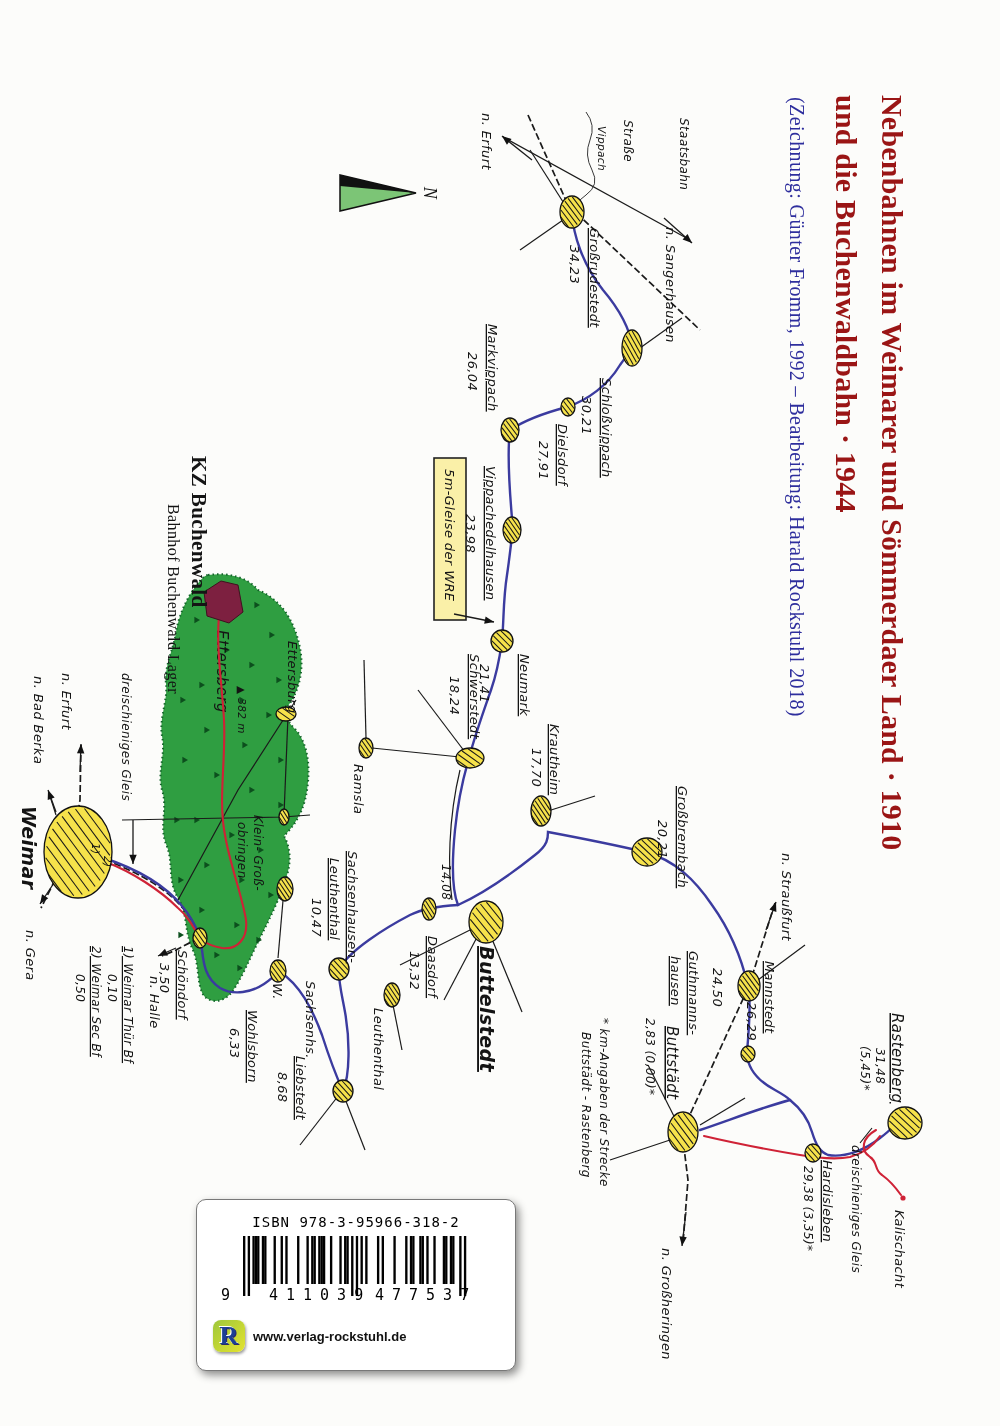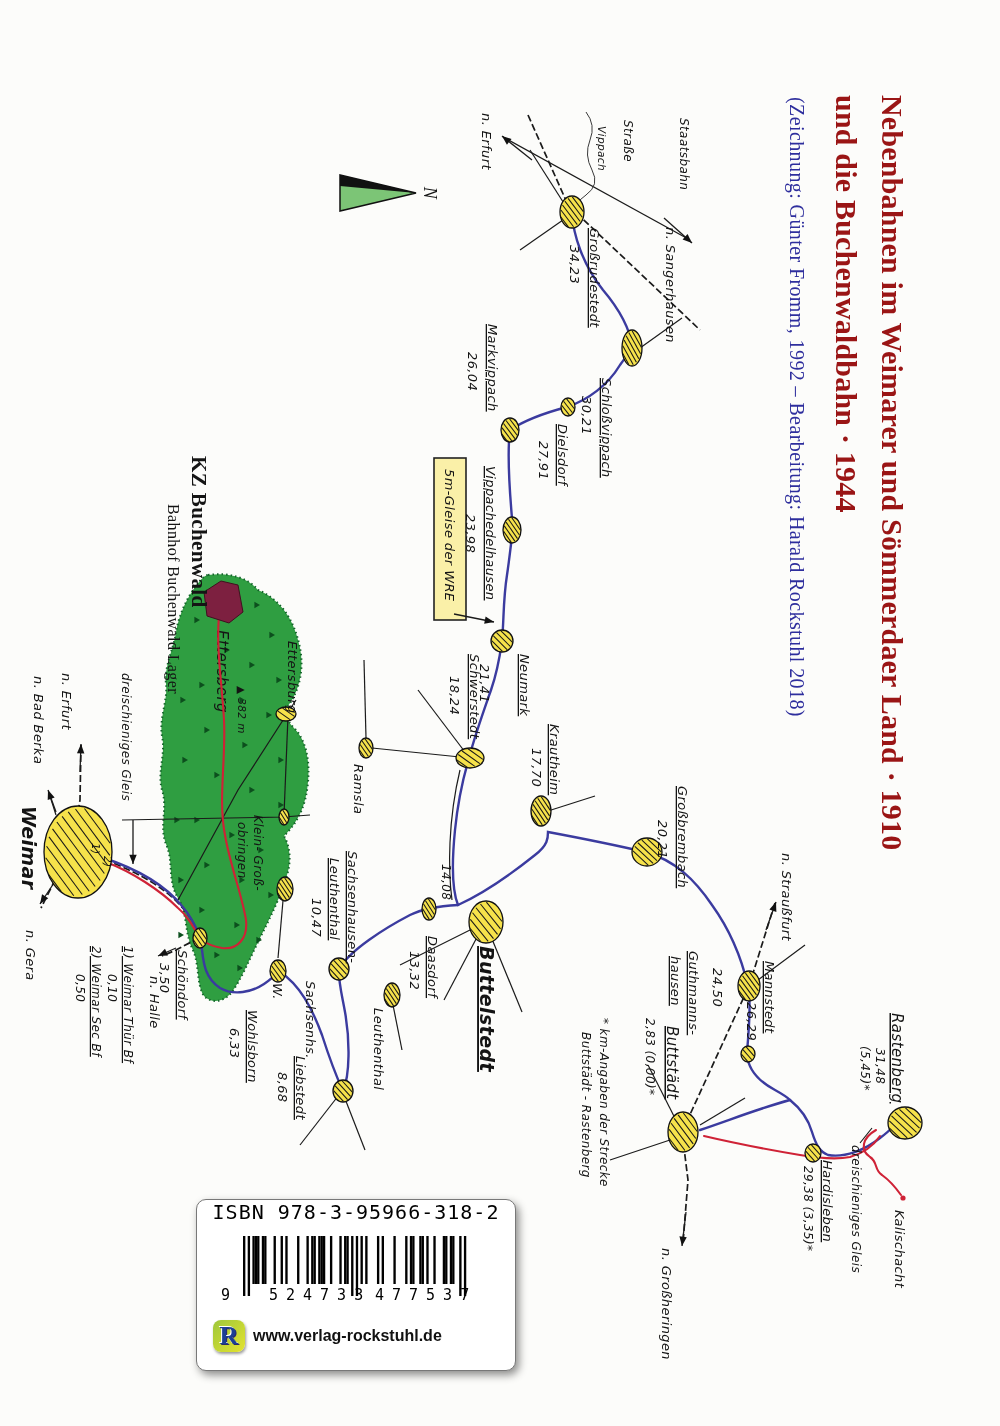--- a/index.html
+++ b/index.html
@@ -21,33 +21,33 @@
   svg text.nord{font-family:"Liberation Serif",serif;font-size:18px;}
   .road{stroke:#1b1b1b;stroke-width:1.2;fill:none;}
   .rail{stroke:#1b1b1b;stroke-width:1.7;fill:none;stroke-dasharray:7 3;}
   .stream{stroke:#3a3a3a;stroke-width:1;fill:none;}
   .blue{stroke:#3b3b9f;stroke-width:2.4;fill:none;stroke-linecap:round;}
   .red{stroke:#cf2236;stroke-width:2.1;fill:none;stroke-linecap:round;}
   .stn{fill:#f6e24b;stroke:#111;stroke-width:1.3;}
   
   #isbn-card{position:absolute;left:196px;top:1199px;width:318px;height:170px;background:#fff;
              border:1px solid #787878;border-radius:10px;box-shadow:3px 4px 8px rgba(0,0,0,.45);}
-  #isbn-card .isbn-text{position:absolute;left:0;top:0;width:100%;text-align:center;
-             font-family:"DejaVu Sans Mono",monospace;font-size:20px;letter-spacing:1px;color:#000;}
+  #isbn-card .isbn-text{position:absolute;left:0;top:14px;width:100%;text-align:center;
+             font-family:"DejaVu Sans Mono",monospace;font-size:14px;letter-spacing:1px;color:#000;}
   #barcode{position:absolute;left:46px;top:36px;}
   .digits{position:absolute;top:86px;left:0;width:100%;height:18px;
           font-family:"DejaVu Sans Mono",monospace;font-size:15px;color:#000;}
   .digits span{position:absolute;}
   .d-lead{left:24px;} .d-g1{left:72px;letter-spacing:8px;} .d-g2{left:178px;letter-spacing:8px;}
   #brand{position:absolute;left:16px;top:118px;height:36px;display:flex;align-items:center;}
   #logo{width:32px;height:32px;border-radius:8px;background:linear-gradient(135deg,#9ec73b,#e4e32f);
         box-shadow:1px 2px 3px rgba(0,0,0,.4);display:flex;align-items:center;justify-content:center;
         font-family:"Liberation Serif",serif;font-weight:bold;font-size:26px;color:#1c3f93;
         text-shadow:-1px -1px 0 #fff,1px 1px 0 #2a2a6e;}
-  #url{margin-left:8px;font-family:"Liberation Sans",sans-serif;font-weight:bold;font-size:16px;color:#111;text-align:center;}
+  #url{margin-left:8px;font-family:"Liberation Sans",sans-serif;font-weight:bold;font-size:13px;color:#111;text-align:center;}
 </style>
 </head>
 <body>
 
 <div id="page">
   <div id="map-rot">
     <svg id="map" width="1426" height="1000" viewBox="0 0 1426 1000">
 
       <text class="t-title" x="95" y="118">Nebenbahnen im Weimarer und Sömmerdaer Land · 1910</text>
       <text class="t-title" x="95" y="164">und die Buchenwaldbahn · 1944</text>
@@ -520,21 +520,21 @@
         <rect x="190.35" y="0" width="2.35" height="48" fill="#000"></rect>
         <rect x="199.75" y="0" width="2.35" height="48" fill="#000"></rect>
         <rect x="202.10" y="0" width="2.35" height="48" fill="#000"></rect>
         <rect x="206.80" y="0" width="2.35" height="48" fill="#000"></rect>
         <rect x="209.15" y="0" width="2.35" height="48" fill="#000"></rect>
         <rect x="216.20" y="0" width="2.35" height="60" fill="#000"></rect>
         <rect x="220.90" y="0" width="2.35" height="60" fill="#000"></rect>
       </svg>
     <div class="digits">
       <span class="d-lead">9</span>
-      <span class="d-g1">524733</span>
+      <span class="d-g1">411039</span>
       <span class="d-g2">477537</span>
     </div>
     <div id="brand">
       <div id="logo">R</div>
       <div id="url">www.verlag-rockstuhl.de</div>
     </div>
   </div>
 </div>
 
 </body></html>

